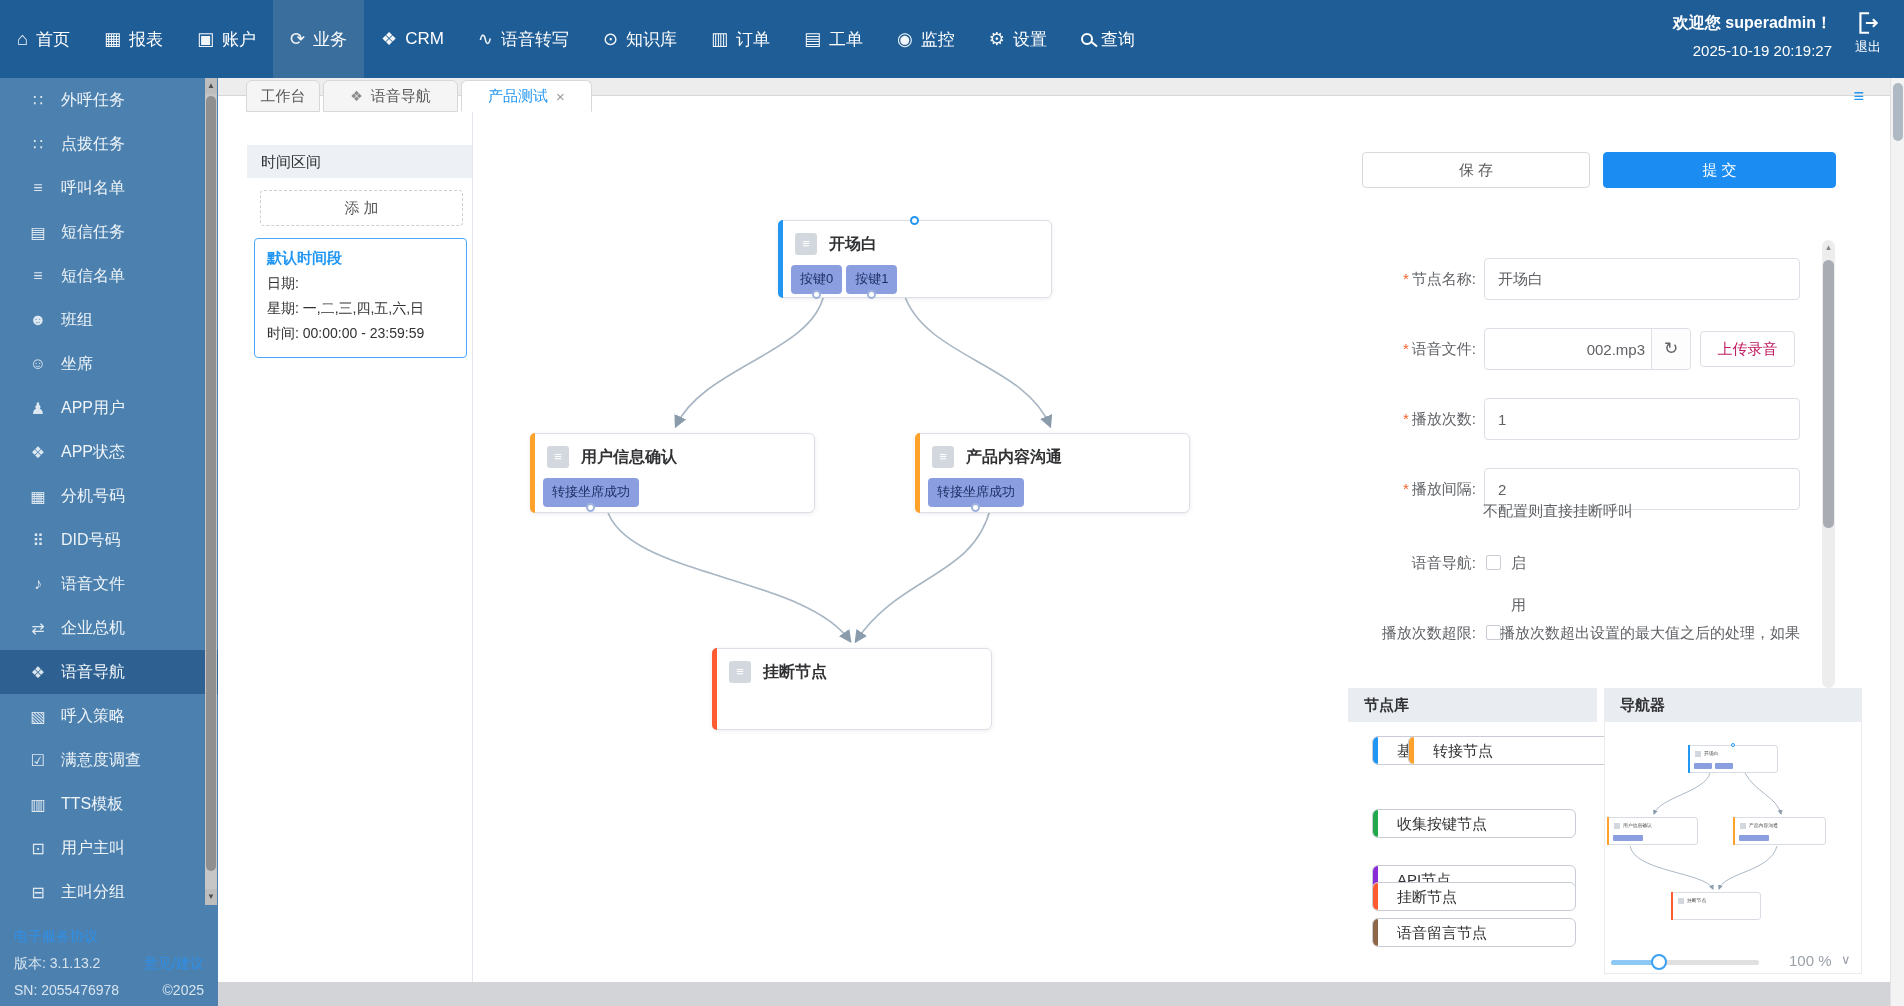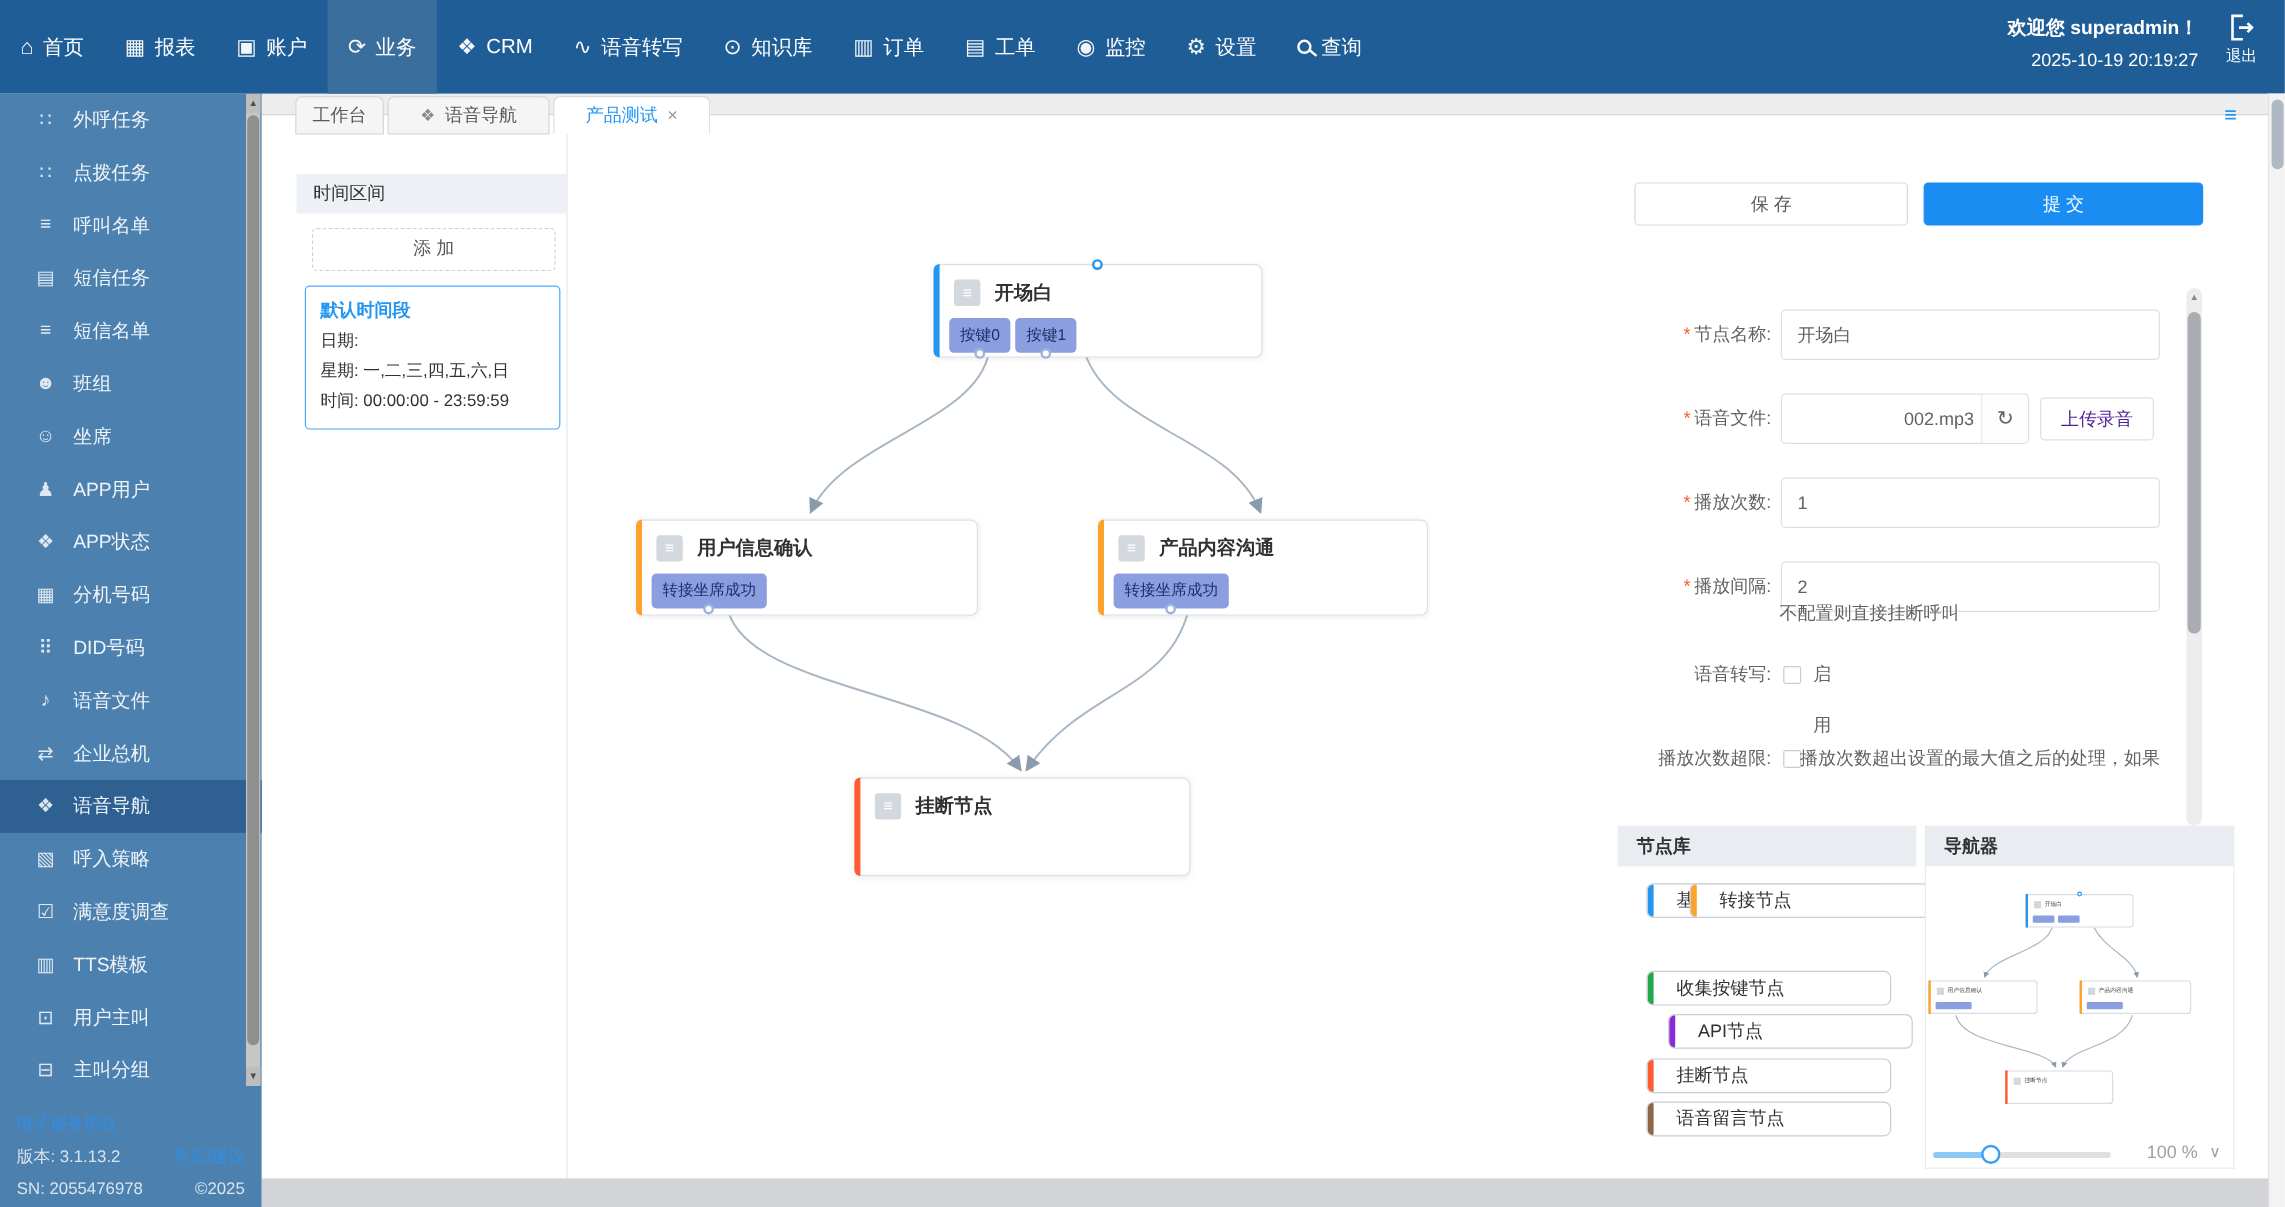--- a/index.html
+++ b/index.html
@@ -108,21 +108,21 @@
   .frm-label { position:absolute; left:0; top:0; width:128px; text-align:right; font-size:15px;
     color:#606266; line-height:42px; white-space:nowrap; }
   .star { color:#f2622b; margin-right:3px; }
   .fld { position:absolute; left:136px; top:0; width:316px; height:42px; border:1px solid #dcdfe6;
     border-radius:4px; font-size:15px; color:#606266; padding-left:13px; font-family:inherit; outline:none; }
   .fld.short { width:207px; padding-right:45px;text-align:right; }
   .refresh-seg { position:absolute; left:303px; top:1px; width:39px; height:40px;
     border-left:1px solid #dcdfe6; color:#606266; font-size:17px; text-align:center;
     line-height:40px; cursor:pointer; background:#fdfdfd; border-radius:0 4px 4px 0; }
   .upload-btn { position:absolute; left:352px; top:3px; width:95px; height:36px; background:#fff;
-    border:1px solid #dcdfe6; border-radius:4px; font-size:15px; color:#4c1d95; cursor:pointer;
+    border:1px solid #dcdfe6; border-radius:4px; font-size:15px; color:#be185d; cursor:pointer;
     font-family:inherit; }
   .r1 { top:146px; } .r2 { top:216px; } .r3 { top:286px; } .r4 { top:356px; }
   .r5 { top:430px; } .r6 { top:500px; }
   .cbx { position:absolute; left:138px; top:13px; width:15px; height:15px; background:#fff;
     border:1px solid #c8cdd4; border-radius:2px; cursor:pointer; }
   .cbx-label { position:absolute; left:163px; top:0; font-size:15px; color:#606266; line-height:42px; }
   .desc1 { position:absolute; left:152px; top:0; width:330px; font-size:15px; color:#606266; line-height:42px; white-space:nowrap; }
   .desc2 { position:absolute; left:135px; top:390px; font-size:15px; color:#606266; }
   
   .dt-scroll { position:absolute; left:474px; top:128px; width:13px; height:448px; background:#ededed; border-radius:7px; }
@@ -131,21 +131,21 @@
 
   
   .lib-header { left:0; top:576px; width:249px; }
   .navg-header { left:256px; top:576px; width:258px; }
   .lib-item { position:absolute; left:24px; width:204px; height:29px; background:#fff;
     border:1px solid #c9ccd4; border-radius:6px; font-size:15px; color:#303133;
     line-height:27px; padding-left:24px; overflow:hidden; cursor:grab; }
   .lib-item::before { content:""; position:absolute; left:0; top:-1px; bottom:-1px; width:5px;
     background:var(--accent); border-radius:3px; }
   .li0 { top:624px; --accent:#2196f3; } .li1 { top:624px;margin-left:36px; --accent:#ffa22b; }
-  .li2 { top:697px; --accent:#22a94e; } .li3 { top:733px;margin-left:18px; --accent:#8a2bd8; }
+  .li2 { top:697px; --accent:#22a94e; } .li3 { top:753px; --accent:#8a2bd8; }
   .li4 { top:770px; --accent:#ff5a30; } .li5 { top:806px; --accent:#8d6748; }
 
   
   .nav-body { position:absolute; left:256px; top:610px; width:258px; height:252px;
     border:1px solid #ebebeb; border-top:none; background:#fff; }
   .mini-node { position:absolute; background:#fff; border:1px solid #d8dde4; border-radius:3px; }
   .mini-node::before { content:""; position:absolute; left:-1px; top:-1px; bottom:-1px; width:2px; background:var(--accent); }
   .mini-head { display:flex; gap:3px; align-items:center; margin:3px 0 0 6px; }
   .mini-icon { width:6px; height:6px; background:#d3d7de; }
   .mini-title { font-size:6px; color:#444; white-space:nowrap; transform:scale(.8); transform-origin:left center; }
@@ -439,21 +439,21 @@
       <span class="frm-label"><span class="star">*</span><span>播放次数:</span></span>
       <input class="fld" value="1" style="">
     </div>
 
     <div class="frm-row r4">
       <span class="frm-label"><span class="star">*</span><span>播放间隔:</span></span>
       <input class="fld" value="2" style="">
     </div>
 
     <div class="frm-row r5">
-      <span class="frm-label"><span>语音转写:</span></span>
+      <span class="frm-label"><span>语音导航:</span></span>
       <span class="cbx"></span>
       <span class="cbx-label">启用</span>
     </div>
 
     <div class="frm-row r6">
       <span class="frm-label"><span>播放次数超限:</span></span>
       <span class="cbx"></span>
       <span class="desc1">播放次数超出设置的最大值之后的处理，如果</span>
     </div>
     <div class="desc2">不配置则直接挂断呼叫</div>

